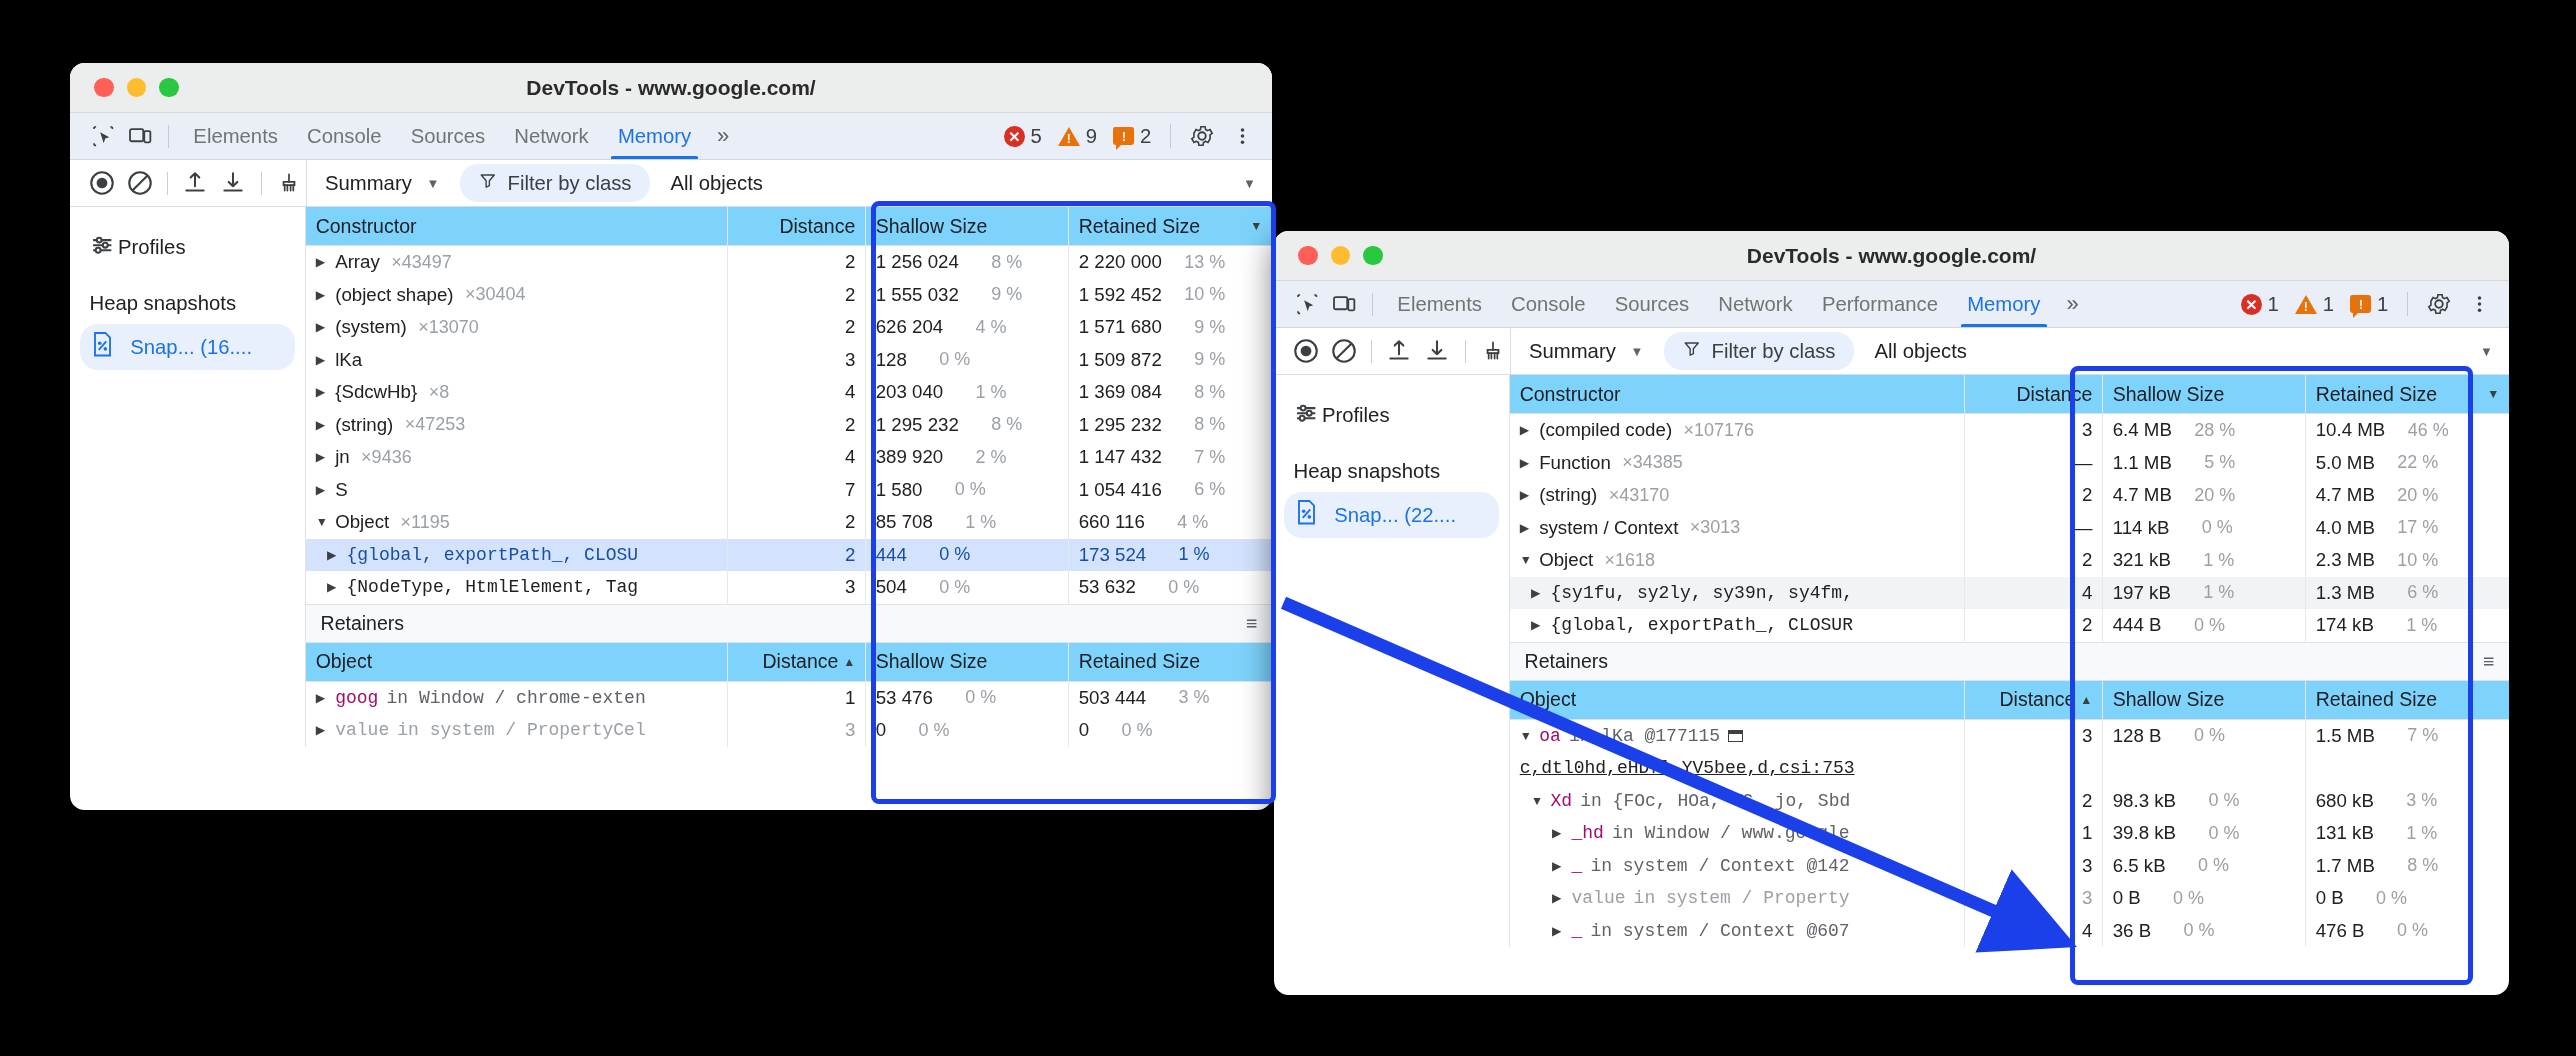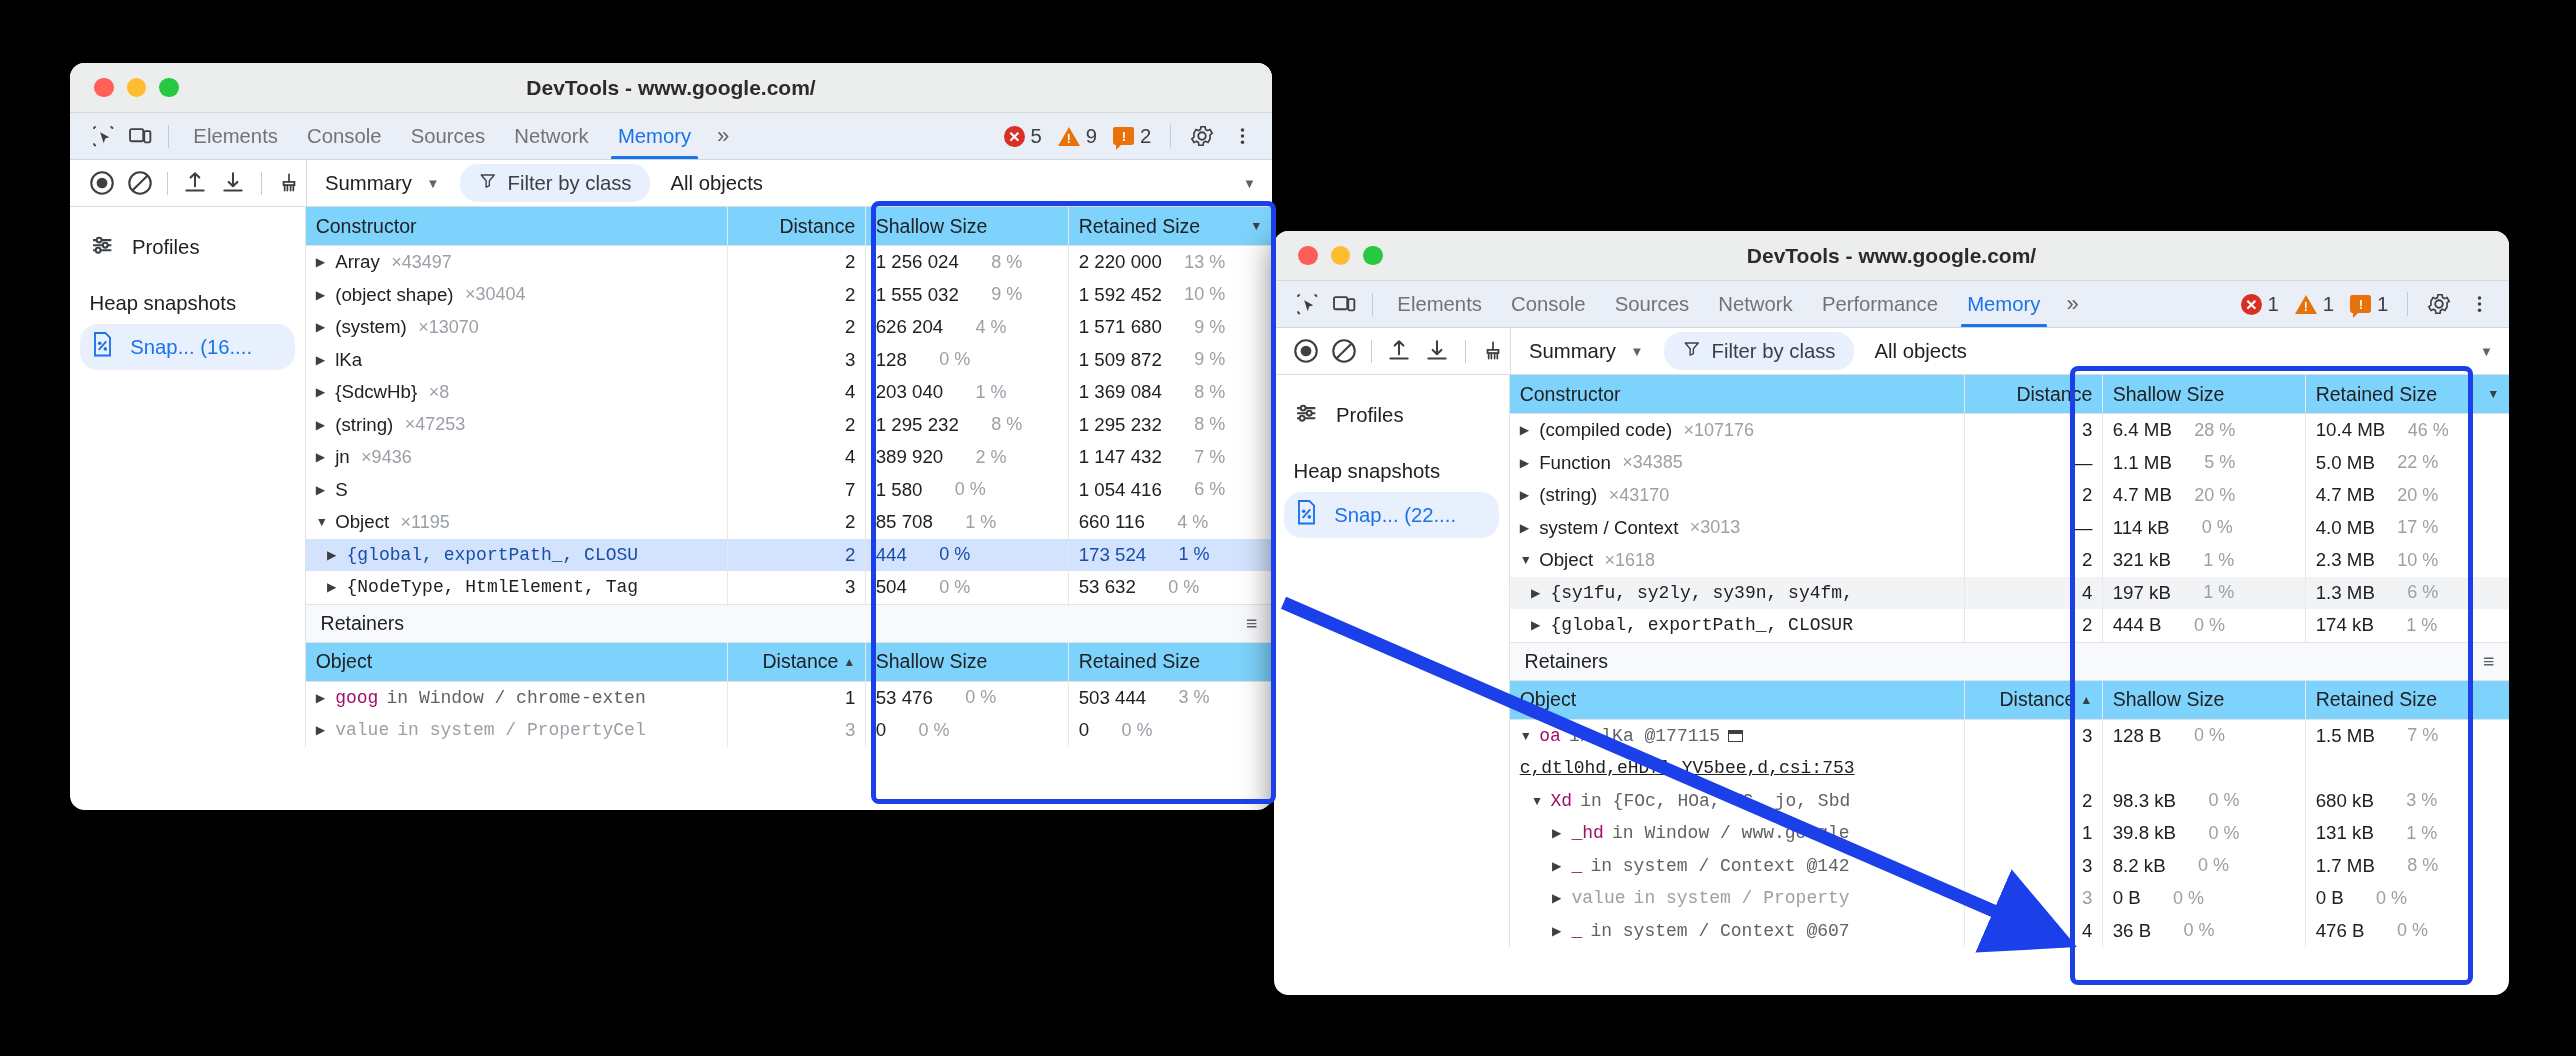--- a/index.html
+++ b/index.html
@@ -93,21 +93,21 @@
     display:flex; align-items:center; gap:9.7px;
     background:#e8f0fe; border-radius:18px; padding:6.5px 18px;
     font-size:20.3px; color:#3c4043; margin-left:14.6px;
   }
   .allobjects { font-size:20.3px; color:#202124; margin-left:21px; }
   .tb-caret-right { margin-left:auto; padding-right:16.2px; font-size:13px; color:#5f6368; }
 
   
   .panelbody { display:flex; }
   .sidebar { width: 236px; border-right:0.8px solid #e0e2e6; background:#fff; padding-top:18px; flex:none; }
-  .side-row { display:flex; align-items:center; gap:18px; padding:8.1px 19.5px; font-size:20.3px; color:#202124; }
+  .side-row { display:flex; align-items:center; gap:4px; padding:8.1px 19.5px; font-size:20.3px; color:#202124; }
   .side-heading { font-size:20.3px; color:#202124; padding:21px 19.5px 8.1px 19.5px; }
   .snap-item {
     display:flex; align-items:center; gap:16.2px;
     margin: 1.6px 9.7px; padding:8.1px 11.4px; border-radius:18px;
     background:#e8f0fe; color:#1a73e8; font-size:20.3px; white-space:nowrap; overflow:hidden;
   }
   .main { flex:1; min-width:0; display:flex; flex-direction:column; }
 
   
   .grid { width:100%; }
@@ -972,21 +972,21 @@
               </div>
               <div class="grid-row">
                 <div class="cell c-ctor indent2">
                   <span class="tri">▶</span>
                   <span class="mono hl-magenta">_</span>
                   <span class="mono mid" style="margin-left:8.1px">in system / Context @142</span>
                 </div>
                 <div class="cell c-dist ">3</div>
                 <div class="cell c-shallow">
                   <span class="sizecell">
-                    <span class="v">8.2 kB</span>
+                    <span class="v">6.5 kB</span>
                     <span class="p">0 %</span>
                   </span>
                 </div>
                 <div class="cell c-retained">
                   <span class="sizecell">
                     <span class="v">1.7 MB</span>
                     <span class="p">8 %</span>
                   </span>
                 </div>
               </div>

